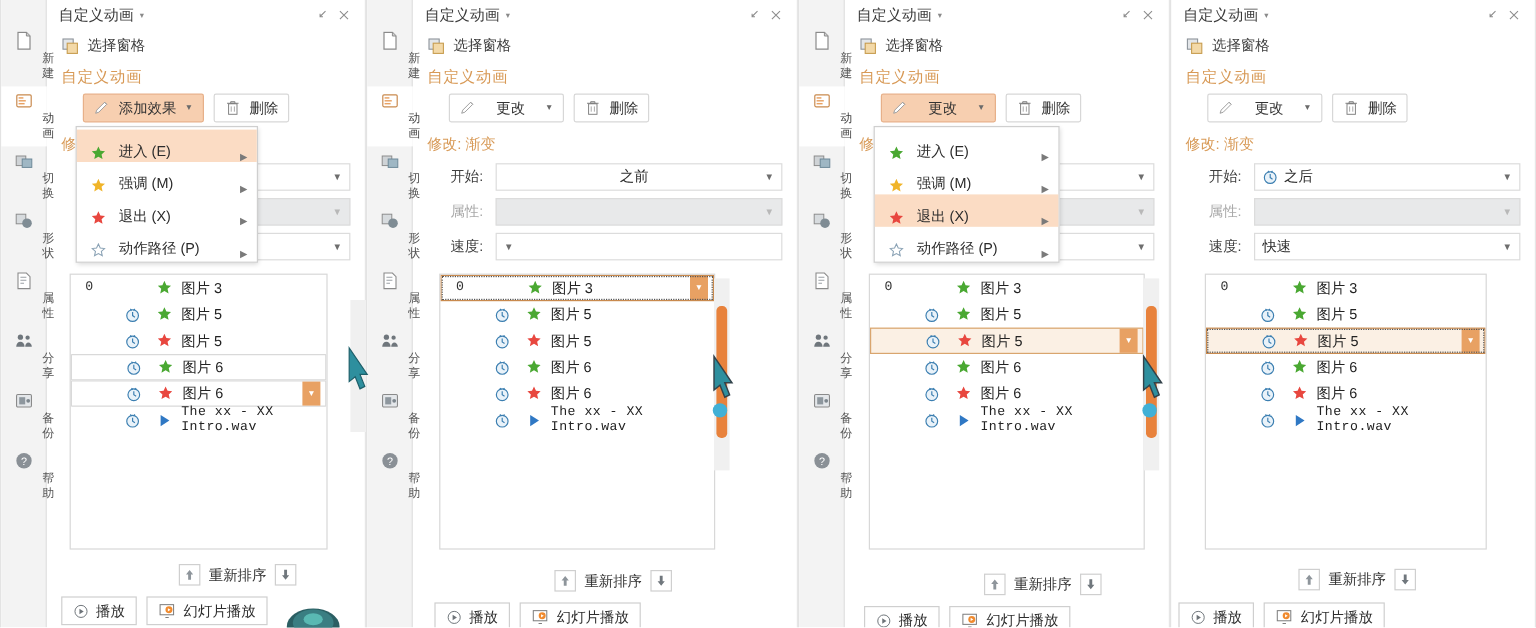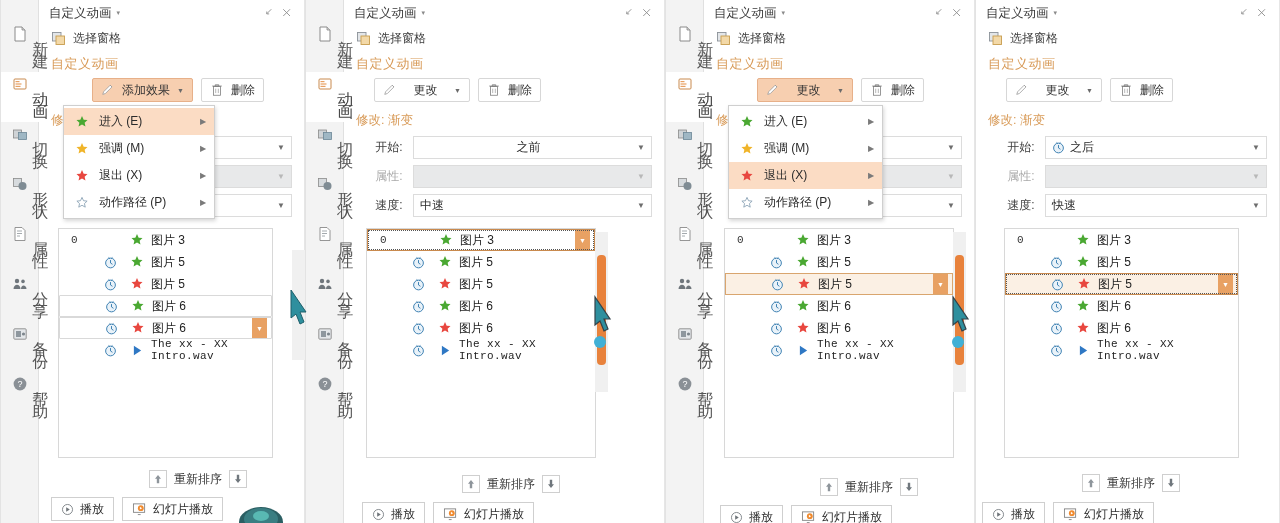--- a/index.html
+++ b/index.html
@@ -10,21 +10,21 @@
   .panel{ position:absolute; top:0; height:523px; background:#ffffff;
           border-left:1px solid #e3e3e3; border-right:1px solid #e6e6e6; overflow:hidden; }
 
   
   .rail{ position:absolute; left:0; top:0; bottom:0; width:38px; background:#f3f3f3;
          border-right:1px solid #e0e0e0; padding-top:22px; }
   .rail-item{ width:38px; height:50px; display:flex; flex-direction:column;
               align-items:center; justify-content:center; gap:1px; }
   .rail-item.active{ background:#ffffff; }
   .rail-ico{ width:17px; height:17px; display:block; }
-  .rail-lbl{ font-size:16px; color:#555; line-height:12px; letter-spacing:-.3px;margin-left:40px; }
+  .rail-lbl{ font-size:10px; color:#555; line-height:12px; letter-spacing:-.3px;margin-left:40px; }
   .rail-item.active .rail-lbl{ color:#444; }
 
   
   .pane{ position:absolute; top:0; right:0; bottom:0; }
   .titlebar{ height:26px; display:flex; align-items:center; padding:0 8px 0 10px; }
   .title-txt{ font-size:12.5px; color:#3a3a3a; }
   .title-caret{ font-size:7px; color:#8a8a8a; margin-left:5px; }
   .title-sp{ flex:1; }
   .tb-btn{ width:18px; height:18px; display:flex; align-items:center;
            justify-content:center; color:#8d8d8d; }
@@ -33,21 +33,21 @@
   .selectpane{ display:flex; align-items:center; gap:6px; padding:4px 0 4px 12px; }
   .selectpane .lbl{ font-size:12px; color:#3f3f3f; }
 
   .sect-title{ font-size:13px; color:#d89a57; padding:4px 0 3px 12px; letter-spacing:.5px; }
 
   .btnrow{ display:flex; gap:8px; padding:2px 0 2px 30px; position:relative; }
   .gbtn{ height:24px; display:flex; align-items:center; gap:7px; padding:0 8px;
          border:1px solid #d7d7d7; background:#fff; font-size:12px; color:#333;
          border-radius:2px; white-space:nowrap; }
   .gbtn.wide{ min-width:96px; }
-  .gbtn.hot{ background:#f7cfb0; border-color:#e7b089;margin-left:23px; }
+  .gbtn.hot{ background:#f7cfb0; border-color:#e7b089; }
   .gbtn .cap{ flex:1; text-align:center; }
   .gbtn .dcar{ font-size:7px; color:#6a6a6a; }
 
   .modify{ font-size:12.5px; color:#d89a57; padding:8px 0 4px 12px; }
 
   .field{ display:flex; align-items:center; gap:7px; padding:3px 12px 3px 28px; }
   .field .flbl{ font-size:12px; color:#3f3f3f; width:34px; text-align:center; }
   .field .fctl{ flex:1; height:23px; border:1px solid #dcdcdc; background:#fff;
                 display:flex; align-items:center; padding:0 6px; font-size:12px; color:#2e2e2e; }
   .field .fctl.center{ justify-content:center; }
@@ -79,21 +79,21 @@
   .reorder{ position:absolute; display:flex; align-items:center; gap:7px; font-size:12px; color:#333; }
   .sqbtn{ width:18px; height:18px; border:1px solid #cfcfcf; background:#fff;
           display:flex; align-items:center; justify-content:center; }
   .playrow{ position:absolute; display:flex; gap:8px; }
   .pbtn{ height:24px; border:1px solid #cfcfcf; background:#fff; display:flex;
          align-items:center; gap:6px; padding:0 9px; font-size:12px; color:#2e2e2e; }
 
   
   .menu{ position:absolute; background:#fff; border:1px solid #cfcfcf;
          box-shadow:1px 2px 4px rgba(0,0,0,.16); padding:2px 0; z-index:40; }
-  .mi{ height:27px; display:flex; align-items:center; gap:9px; padding:0 6px 0 9px; font-size:12px; color:#2b2b2b; }
+  .mi{ height:27px; display:flex; align-items:flex-end; gap:9px; padding:0 6px 0 9px; font-size:12px; color:#2b2b2b; }
   .mi.hl{ background:#fbdcc4; }
   .mi .mico{ width:17px; display:flex; justify-content:center; }
   .mi .mlbl{ flex:1; }
   .mi .marr{ font-size:8px; color:#7a7a7a; width:10px; text-align:center; }
 
   
   .obar{ position:absolute; width:9px; border-radius:4px; background:#e8823c; }
   .trackbg{ position:absolute; width:13px; background:#f0f0f0; }
   .cursor{ position:absolute; width:22px; height:46px; }
   .mousepuck{ position:absolute; }
@@ -535,23 +535,20 @@
           <span class="fctl disabled">
             <span class="val">
               <span></span>
             </span>
             <span class="car">▼</span>
           </span>
         </div>
         <div class="field">
           <span class="flbl">速度:</span>
           <span class="fctl">
-            <span class="val">
-              <span>中速</span>
-            </span>
             <span class="car">▼</span>
           </span>
         </div>
         <div class="listbox" style="left:22px;top:228px;width:230px;height:230px;">
           <div class="li focusbox">
             <span class="num">0</span>
             <span class="clk"></span>
             <span class="eff">
               <svg width="14" height="14" viewBox="0 0 16 16">
                 <path d="M8 1.2l1.9 4.1 4.4.5-3.3 3 .95 4.4L8 10.9 4.05 13.2 5 8.8 1.7 5.8l4.4-.5z" fill="#4aa832"></path>

